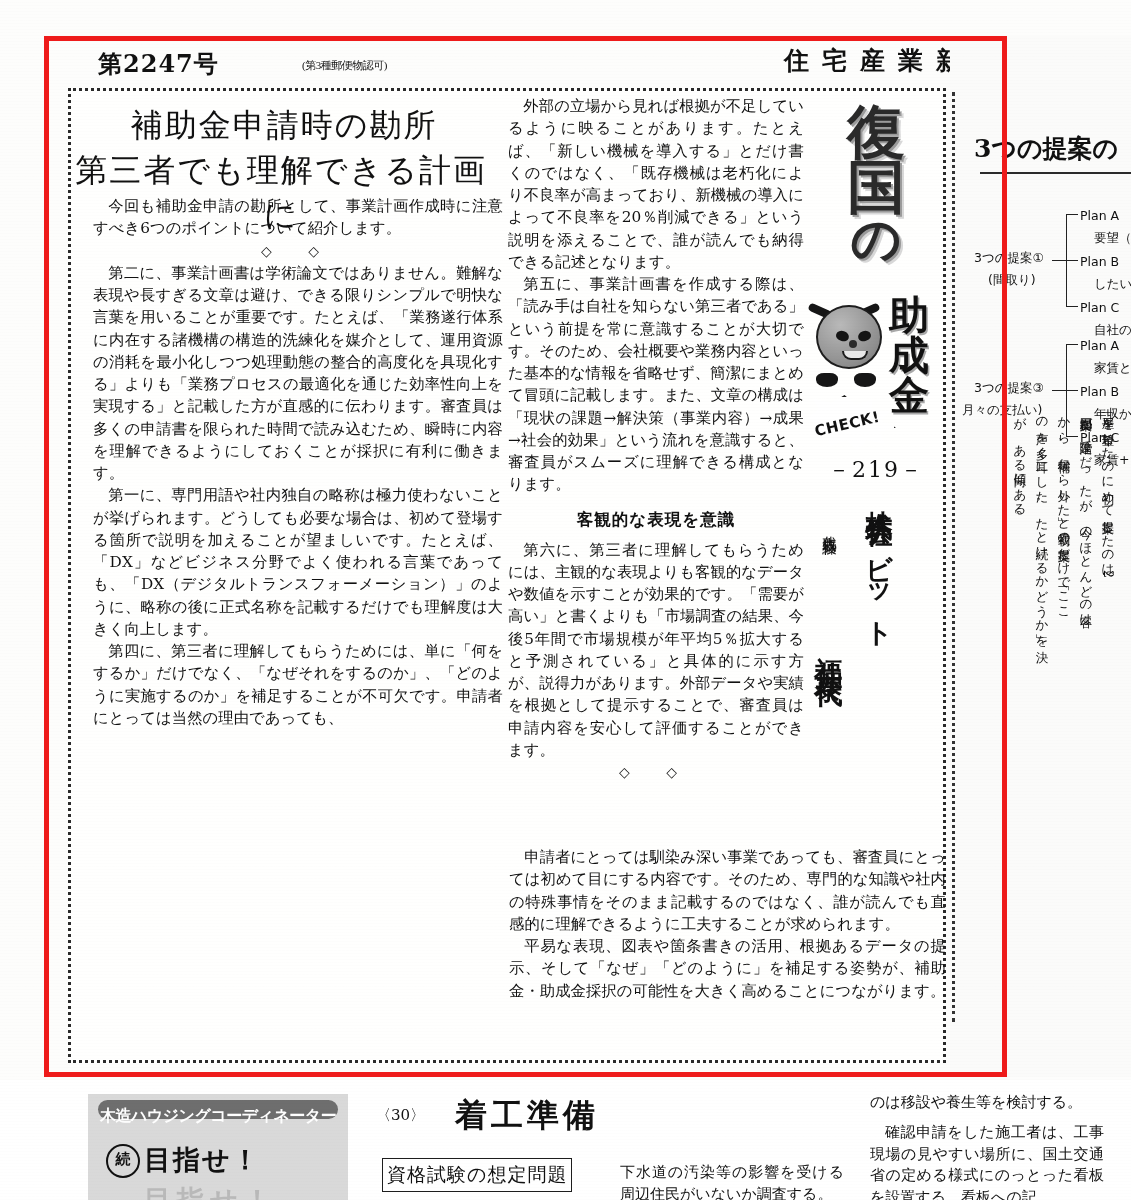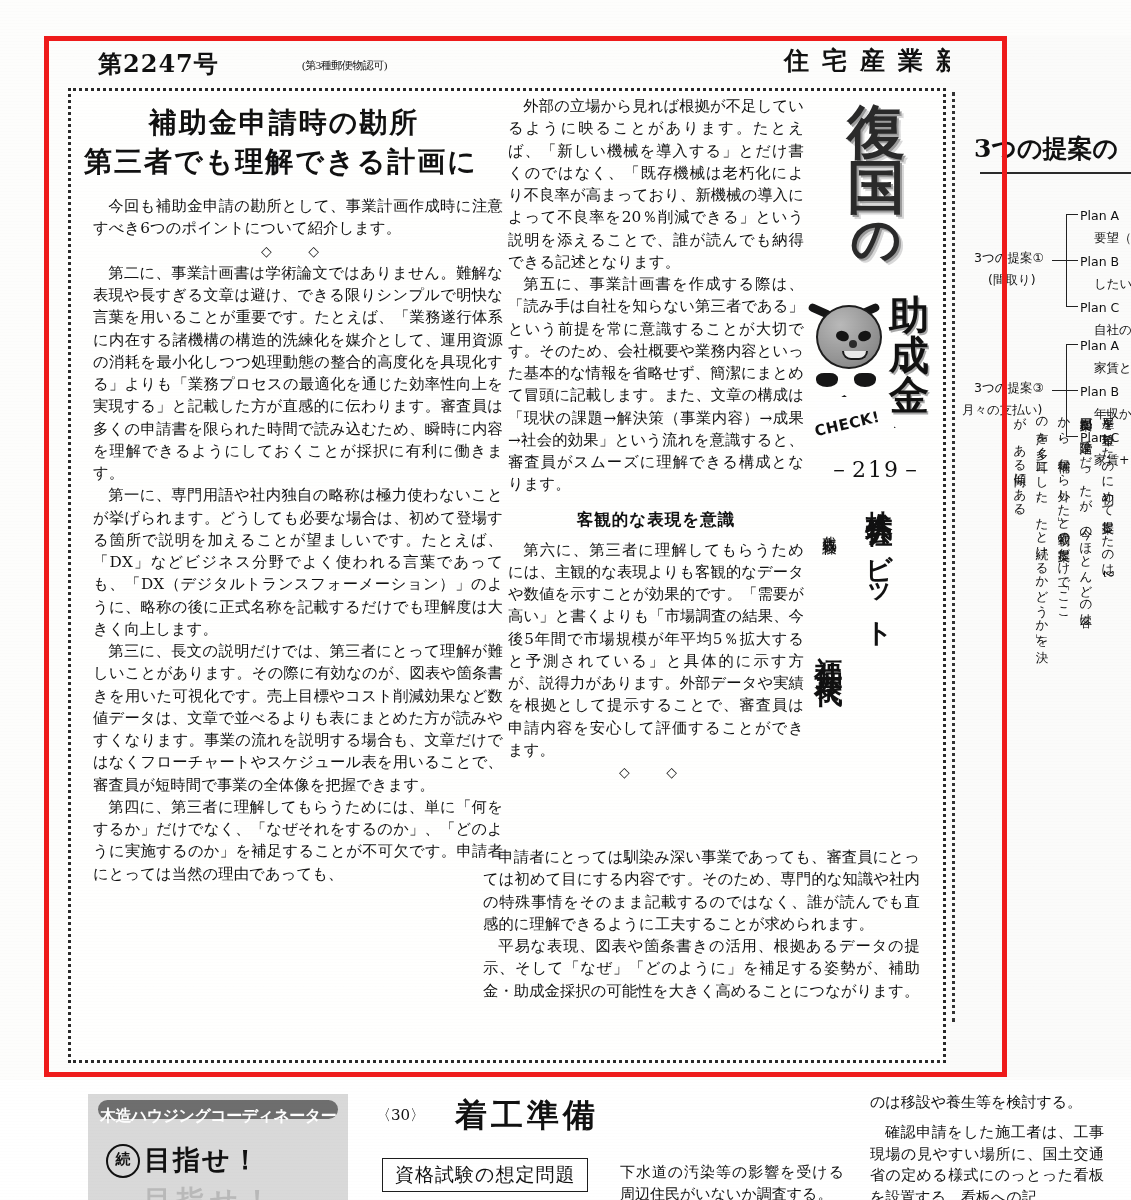--- a/index.html
+++ b/index.html
@@ -31,31 +31,31 @@
   #postal{position:absolute;left:242px;top:14px;font-size:11px;letter-spacing:-.5px;}
   #paper-title{position:absolute;right:-12px;top:0px;font-size:25px;font-weight:700;
     letter-spacing:13px;font-family:"DejaVu Serif",serif;white-space:nowrap;}
 
   
   #article{position:absolute;left:68px;top:88px;width:878px;height:975px;
     border:3px dotted #2a2a2a;box-sizing:border-box;background:#fffffe;}
 
   
   #headline{position:absolute;left:8px;top:12px;width:410px;text-align:center;}
-  #headline .l{display:block;font-size:28px;font-weight:700;letter-spacing:2px;
+  #headline .l{display:block;font-size:32px;font-weight:400;letter-spacing:2px;
     line-height:1.40;font-family:"DejaVu Serif",serif;}
   #headline .l2{margin-left:-6px;}
 
   
   .col{position:absolute;font-size:15.3px;line-height:1.455;text-align:justify;
        font-family:"DejaVu Serif",serif;letter-spacing:.1px;}
   .col p{margin:0;text-indent:1em;}
   #col1{left:22px;top:104px;width:410px;}
   #col2{left:437px;top:4px;width:296px;}
-  #col3{left:412px;top:755px;width:437px;}
+  #col3{left:438px;top:755px;width:437px;}
 
   .sep{display:block;text-align:center;letter-spacing:16px;margin:1px 0 1px 0;
        font-size:14px;}
   .subhead{display:block;text-align:center;font-weight:700;font-size:16.5px;
        letter-spacing:1px;margin:12px 0 7px 0;}
 
   
   #logo-block{position:absolute;left:735px;top:4px;width:140px;height:760px;}
   #logo-kanji{position:absolute;left:10px;top:10px;width:120px;text-align:center;}
   #logo-kanji span{display:block;font-size:58px;font-weight:700;line-height:.95;
@@ -148,21 +148,21 @@
   #bot-mezase{position:absolute;left:56px;top:48px;font-size:27px;font-weight:700;
     letter-spacing:2px;font-family:"DejaVu Serif",serif;}
   #bot-ghost{position:absolute;left:56px;top:88px;font-size:27px;font-weight:700;
     letter-spacing:6px;color:#b9b9b9;font-family:"DejaVu Serif",serif;}
 
   #bot-num{position:absolute;left:376px;top:26px;font-size:15px;
     font-family:"DejaVu Serif",serif;}
   #bot-head{position:absolute;left:455px;top:14px;font-size:32px;font-weight:700;
     letter-spacing:4px;font-family:"DejaVu Serif",serif;}
   #bot-qbox{position:absolute;left:382px;top:78px;border:1.6px solid #1d1d1d;
-    padding:3px 12px;font-size:19px;letter-spacing:1px;font-family:Liberation Serif, serif;}
+    padding:3px 4px;font-size:19px;letter-spacing:1px;font-family:Liberation Serif, serif;}
   .botcol{position:absolute;font-size:15px;line-height:1.45;
     font-family:"DejaVu Serif",serif;text-align:justify;}
   #bot-c1{left:612px;top:74px;width:240px;}
   #bot-c2{left:862px;top:4px;width:250px;}
   .botcol p{margin:8px;text-indent:1em;}
   .botcol p.noind{text-indent:0;}
 </style>
 </head>
 <body>
 
@@ -179,21 +179,20 @@
     <div id="headline">
       <span class="l">補助金申請時の勘所</span>
       <span class="l l2">第三者でも理解できる計画に</span>
     </div>
 
     <div class="col" id="col1">
       <p>今回も補助金申請の勘所として、事業計画作成時に注意すべき6つのポイントについて紹介します。</p>
       <span class="sep">◇ ◇</span>
       <p>第二に、事業計画書は学術論文ではありません。難解な表現や長すぎる文章は避け、できる限りシンプルで明快な言葉を用いることが重要です。たとえば、「業務遂行体系に内在する諸機構の構造的洗練化を媒介として、運用資源の消耗を最小化しつつ処理動態の整合的高度化を具現化する」よりも「業務プロセスの最適化を通じた効率性向上を実現する」と記載した方が直感的に伝わります。審査員は多くの申請書を限られた時間で読み込むため、瞬時に内容を理解できるようにしておくことが採択に有利に働きます。</p>
       <p>第一に、専門用語や社内独自の略称は極力使わないことが挙げられます。どうしても必要な場合は、初めて登場する箇所で説明を加えることが望ましいです。たとえば、「DX」などビジネス分野でよく使われる言葉であっても、「DX（デジタルトランスフォーメーション）」のように、略称の後に正式名称を記載するだけでも理解度は大きく向上します。</p>
-      <p>第三に、長文の説明だけでは、第三者にとって理解が難しいことがあります。その際に有効なのが、図表や箇条書きを用いた可視化です。売上目標やコスト削減効果など数値データは、文章で並べるよりも表にまとめた方が読みやすくなります。事業の流れを説明する場合も、文章だけではなくフローチャートやスケジュール表を用いることで、審査員が短時間で事業の全体像を把握できます。</p>
       <p>第四に、第三者に理解してもらうためには、単に「何をするか」だけでなく、「なぜそれをするのか」、「どのように実施するのか」を補足することが不可欠です。申請者にとっては当然の理由であっても、</p>
     </div>
 
     <div class="col" id="col2">
       <p>外部の立場から見れば根拠が不足しているように映ることがあります。たとえば、「新しい機械を導入する」とだけ書くのではなく、「既存機械は老朽化により不良率が高まっており、新機械の導入によって不良率を20％削減できる」という説明を添えることで、誰が読んでも納得できる記述となります。</p>
       <p>第五に、事業計画書を作成する際は、「読み手は自社を知らない第三者である」という前提を常に意識することが大切です。そのため、会社概要や業務内容といった基本的な情報を省略せず、簡潔にまとめて冒頭に記載します。また、文章の構成は「現状の課題→解決策（事業内容）→成果→社会的効果」という流れを意識すると、審査員がスムーズに理解できる構成となります。</p>
       <span class="subhead">客観的な表現を意識</span>
       <p>第六に、第三者に理解してもらうためには、主観的な表現よりも客観的なデータや数値を示すことが効果的です。「需要が高い」と書くよりも「市場調査の結果、今後5年間で市場規模が年平均5％拡大すると予測されている」と具体的に示す方が、説得力があります。外部データや実績を根拠として提示することで、審査員は申請内容を安心して評価することができます。</p>
       <span class="sep">◇ ◇</span>
     </div>

